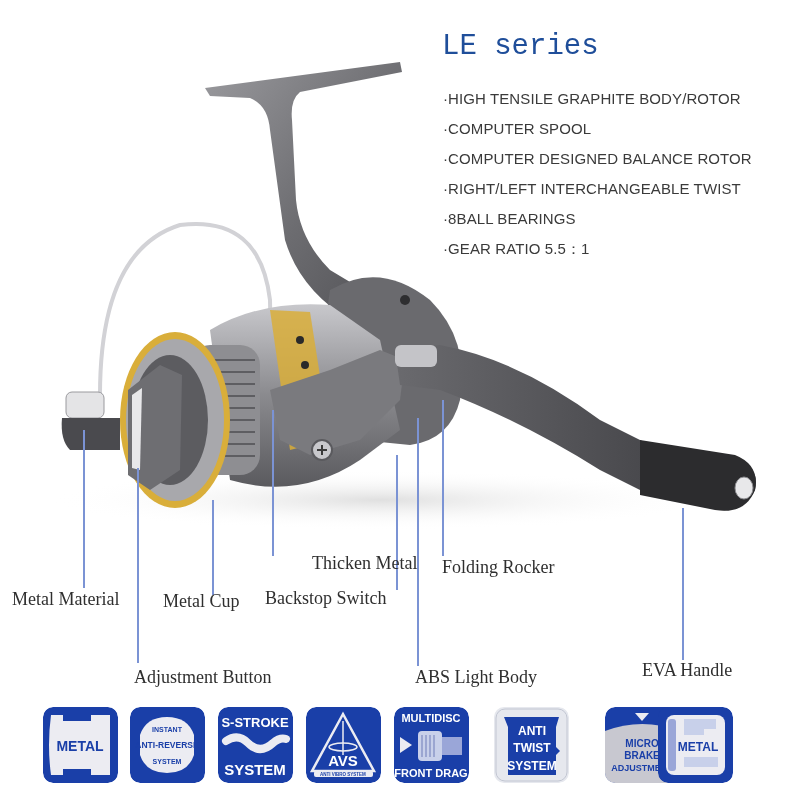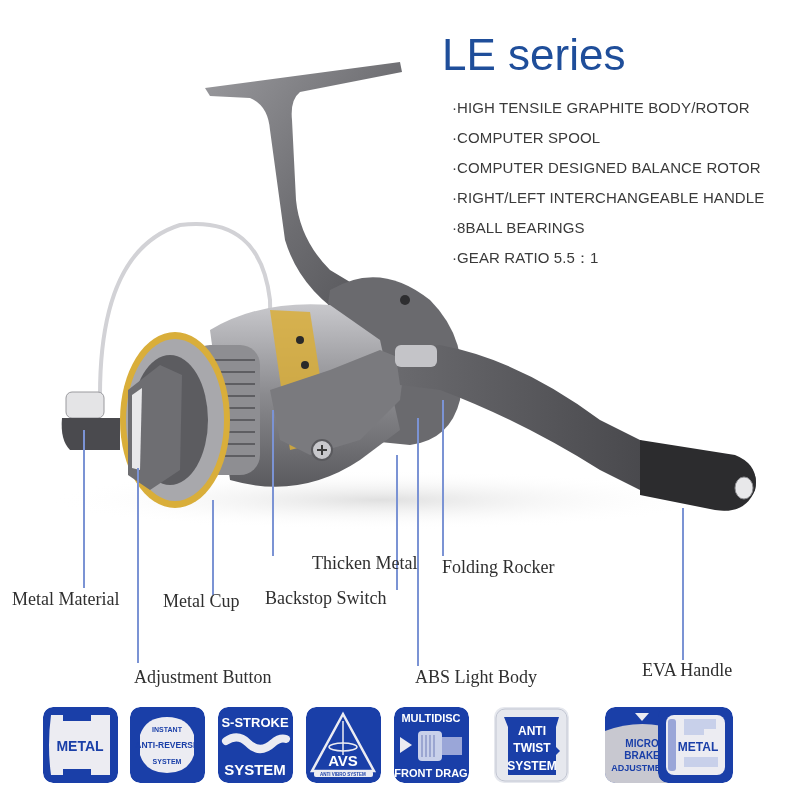--- a/index.html
+++ b/index.html
@@ -1,19 +1,19 @@
 <!DOCTYPE html>
 <html><head>
 <meta charset="utf-8">
 <style>
   html, body { margin: 0; padding: 0; background: #ffffff; }
   body { width: 800px; height: 800px; position: relative; overflow: hidden; font-family: "Liberation Sans", sans-serif; }
   .product-photo { position: absolute; left: 0; top: 0; width: 800px; height: 700px; }
-  .series-title { position: absolute; left: 442px; top: 30px; font-size: 44px; color: #1f4e9a; font-family: Liberation Sans, sans-serif; letter-spacing: 0px; }
-  .features { position: absolute; left: 441px; top: 86px; margin: 11px; padding: 0; list-style: none; }
+  .series-title { position: absolute; left: 442px; top: 30px; font-size: 29px; color: #1f4e9a; font-family: Liberation Mono, monospace; letter-spacing: 0px; }
+  .features { position: absolute; left: 441px; top: 86px; margin: 2px; padding: 0; list-style: none; }
   .features li { font-size: 15px; color: #3a3a3a; height: 30px; line-height: 22px; letter-spacing: 0.1px; white-space: nowrap; font-family: "Liberation Sans", sans-serif; }
   .callout-line { position: absolute; width: 2px; background: #7b93d4; }
   .callout-label { position: absolute; font-family: "Liberation Serif", serif; font-size: 18px; color: #2f2f2f; white-space: nowrap; }
   .badges { position: absolute; left: 0; top: 0; }
   .badge { position: absolute; top: 707px; width: 75px; height: 76px; border-radius: 10px; overflow: hidden; }
   .badge svg { width: 100%; height: 100%; display: block; }
   .badge-text { font-family: "Liberation Sans", sans-serif; font-weight: bold; }
 </style>
 </head>
 <body>
@@ -88,21 +88,21 @@
   <ellipse cx="744" cy="488" rx="9" ry="11" fill="#e8e8ea" stroke="#8a8a8e"></ellipse>
   <rect x="395" y="345" width="42" height="22" rx="6" fill="#c4c4c8"></rect>
 </svg>
 
 <div class="series-title">LE series</div>
 
 <ul class="features">
   <li>·HIGH TENSILE GRAPHITE BODY/ROTOR</li>
   <li>·COMPUTER SPOOL</li>
   <li>·COMPUTER DESIGNED BALANCE ROTOR</li>
-  <li>·RIGHT/LEFT INTERCHANGEABLE HANDLE</li>
+  <li>·RIGHT/LEFT INTERCHANGEABLE TWIST</li>
   <li>·8BALL BEARINGS</li>
   <li>·GEAR RATIO 5.5：1</li>
 </ul>
 
 <div class="callout-line" style="left:83px; top:430px; height:158px;"></div>
 <div class="callout-line" style="left:137px; top:468px; height:195px;"></div>
 <div class="callout-line" style="left:212px; top:500px; height:95px;"></div>
 <div class="callout-line" style="left:272px; top:410px; height:146px;"></div>
 <div class="callout-line" style="left:396px; top:455px; height:135px;"></div>
 <div class="callout-line" style="left:417px; top:418px; height:248px;"></div>

